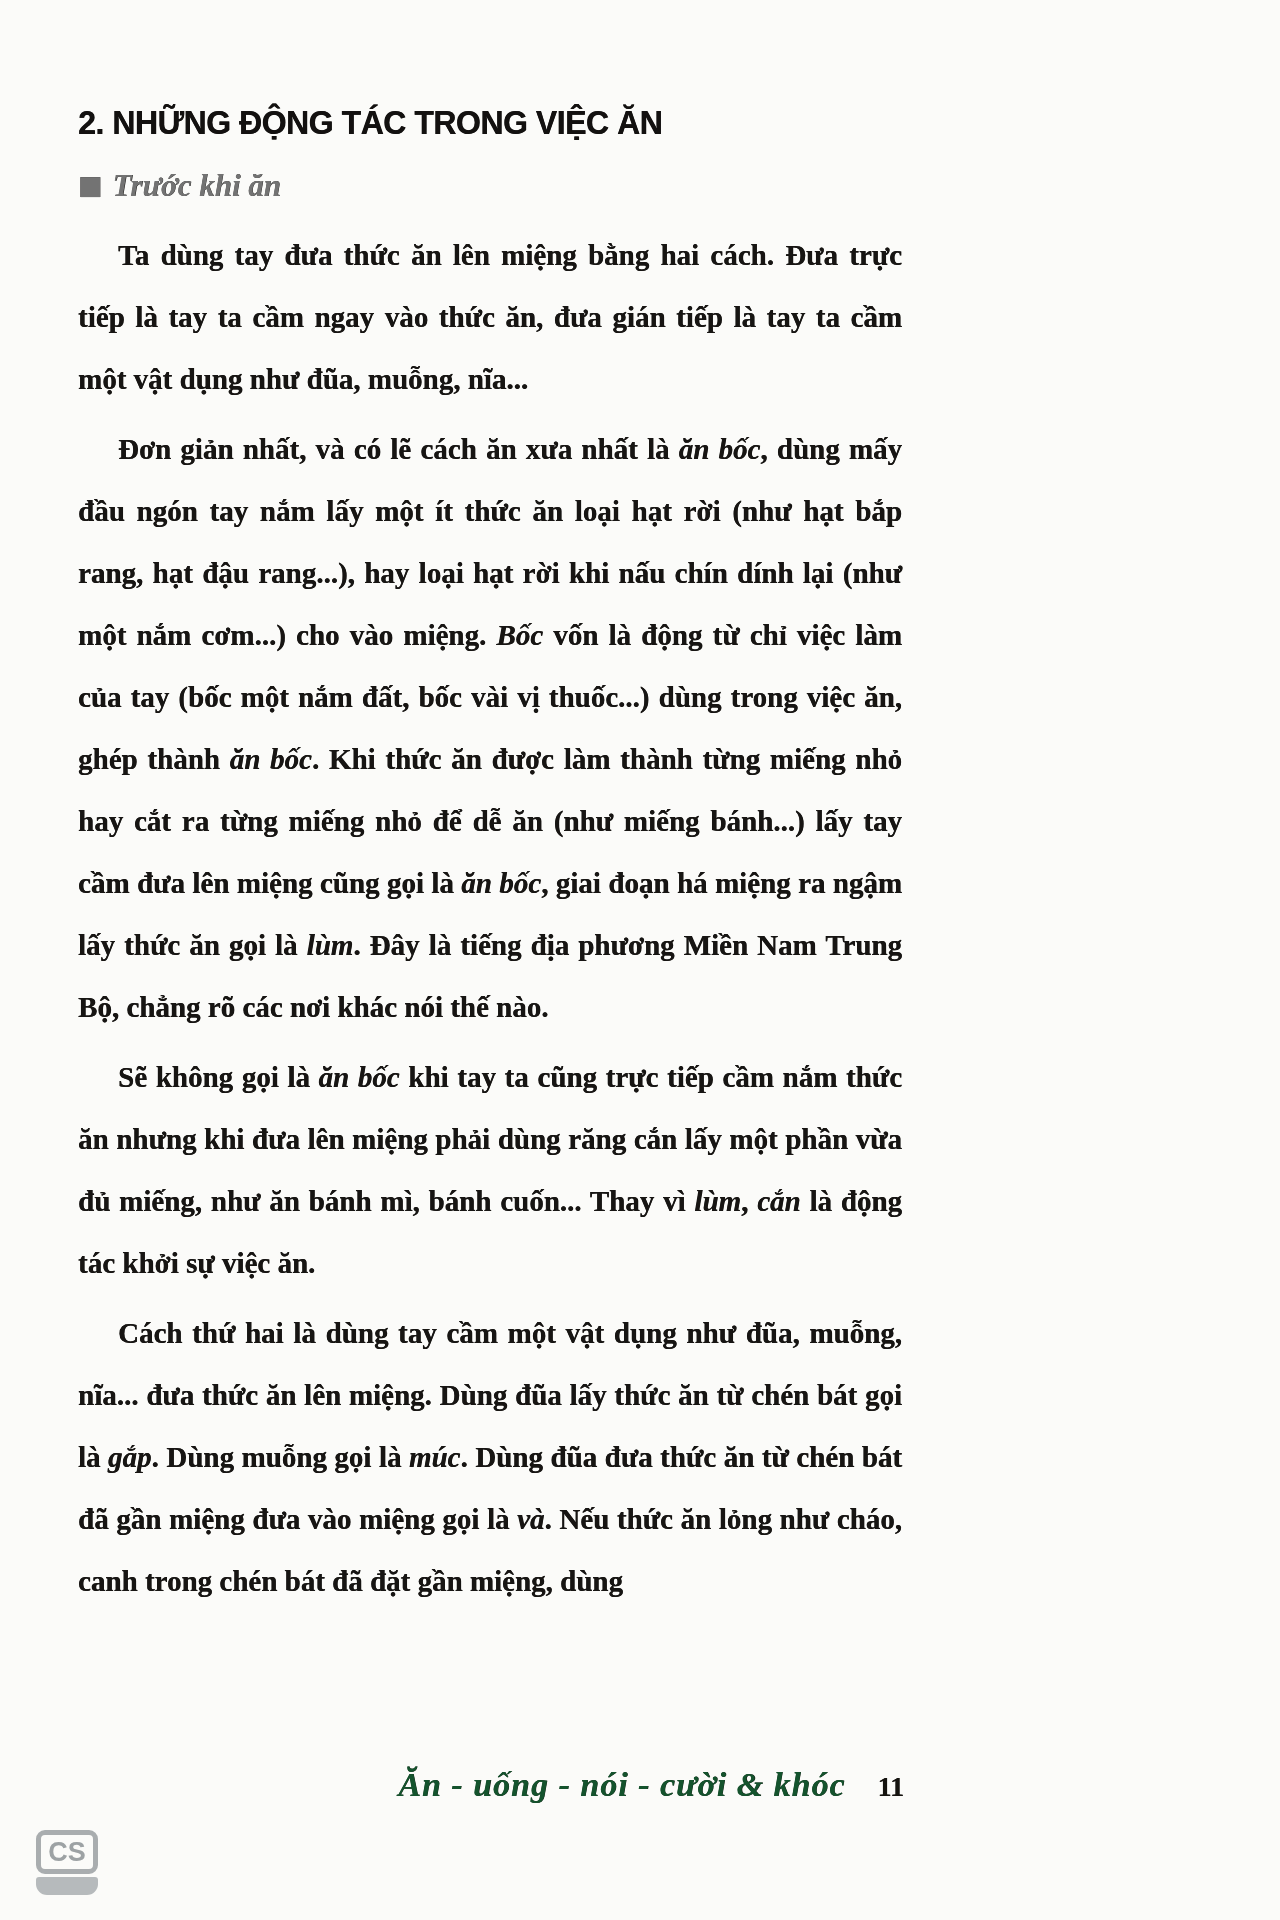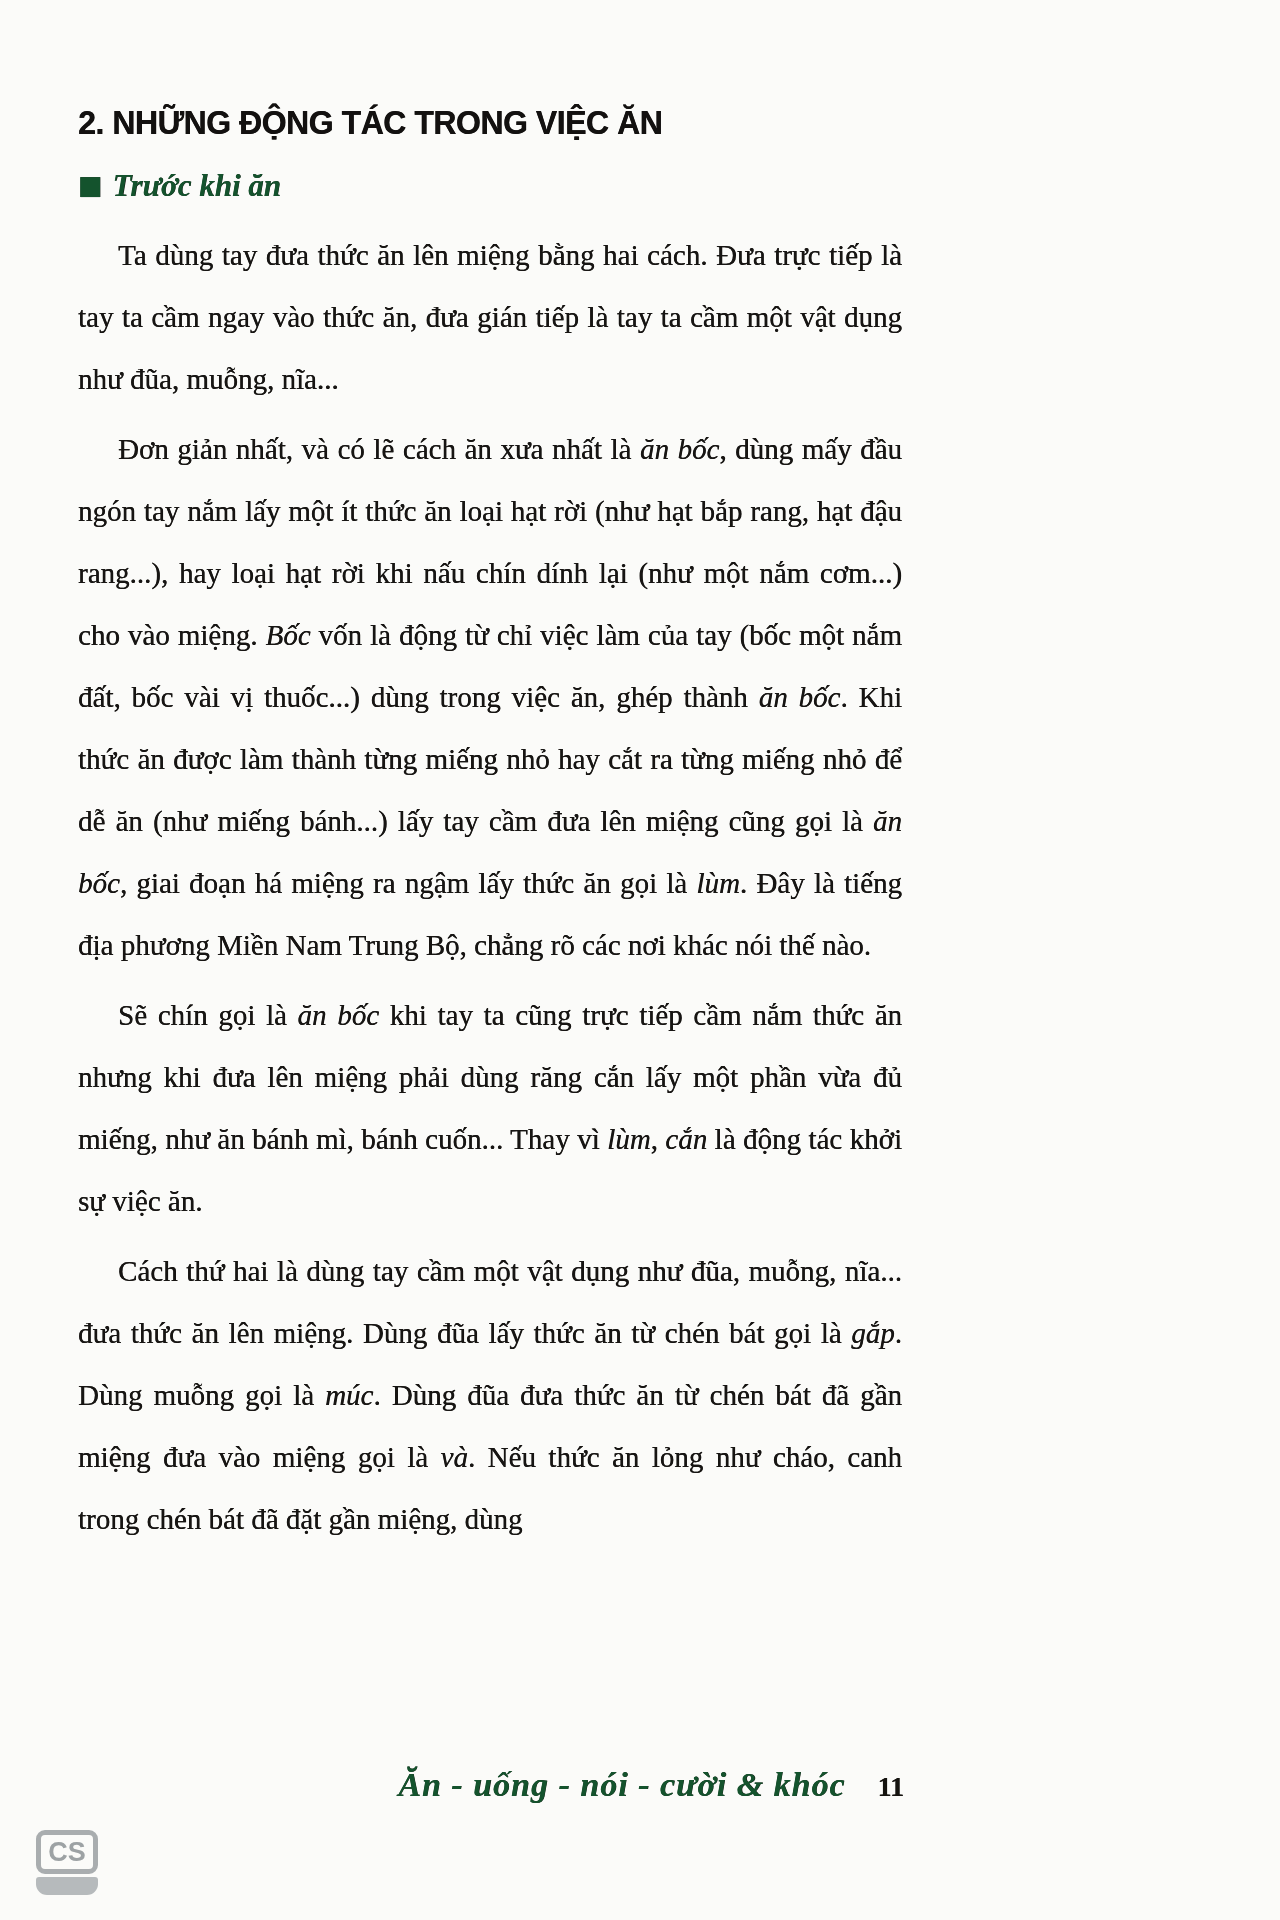--- a/index.html
+++ b/index.html
@@ -18,38 +18,39 @@
     font-family:"Liberation Sans", "DejaVu Sans", sans-serif;
     font-weight:700; font-size:33px; color:#131110;
     transform:scaleX(0.97); transform-origin:left top;
     letter-spacing:-0.5px; white-space:nowrap;
     text-shadow:0.4px 0.4px 0 #131110;
   }
 
   .subheading {
     position:absolute; left:78px; top:168px;
     font-size:31px; font-weight:700; font-style:italic;
-    color:#14532d; white-space:nowrap;
+    color:#737373; white-space:nowrap;
     text-shadow:0.3px 0.3px 0 #141210;
   }
   .subheading .sq {
     display:inline-block; font-style:normal; font-size:26px;
     margin-right:10px; position:relative; top:-2px;
     font-family:"DejaVu Sans", sans-serif;
   }
 
   .body-col {
     position:absolute; left:78px; top:224px; width:824px;
     text-shadow:0.3px 0.3px 0 #171513;
   }
   .para {
     margin:0 0 8px 0;
     font-size:29px; line-height:62px;
     text-align:justify; text-indent:40px;
     color:#171513;
+    font-weight:bold;
   }
   .para .it { font-style:italic; }
 
   .footer {
     position:absolute; left:78px; top:1766px; width:826px;
     text-align:right; white-space:nowrap;
   }
   .footer .running-title {
     font-size:34px; font-weight:700; font-style:italic; color:#14532d;
     text-shadow:0.3px 0.3px 0 #15130f;
@@ -89,21 +90,21 @@
 
   <div class="heading">2. NHỮNG ĐỘNG TÁC TRONG VIỆC ĂN</div>
 
   <div class="subheading">
     <span class="sq">■</span><span>Trước khi ăn</span>
   </div>
 
   <div class="body-col">
       <p class="para"><span>Ta dùng tay đưa thức ăn lên miệng bằng hai cách. Đưa trực tiếp là tay ta cầm ngay vào thức ăn, đưa gián tiếp là tay ta cầm một vật dụng như đũa, muỗng, nĩa...</span></p>
       <p class="para"><span>Đơn giản nhất, và có lẽ cách ăn xưa nhất là </span><span class="it">ăn bốc</span><span>, dùng mấy đầu ngón tay nắm lấy một ít thức ăn loại hạt rời (như hạt bắp rang, hạt đậu rang...), hay loại hạt rời khi nấu chín dính lại (như một nắm cơm...) cho vào miệng. </span><span class="it">Bốc</span><span> vốn là động từ chỉ việc làm của tay (bốc một nắm đất, bốc vài vị thuốc...) dùng trong việc ăn, ghép thành </span><span class="it">ăn bốc</span><span>. Khi thức ăn được làm thành từng miếng nhỏ hay cắt ra từng miếng nhỏ để dễ ăn (như miếng bánh...) lấy tay cầm đưa lên miệng cũng gọi là </span><span class="it">ăn bốc</span><span>, giai đoạn há miệng ra ngậm lấy thức ăn gọi là </span><span class="it">lùm</span><span>. Đây là tiếng địa phương Miền Nam Trung Bộ, chẳng rõ các nơi khác nói thế nào.</span></p>
-      <p class="para"><span>Sẽ chín gọi là </span><span class="it">ăn bốc</span><span> khi tay ta cũng trực tiếp cầm nắm thức ăn nhưng khi đưa lên miệng phải dùng răng cắn lấy một phần vừa đủ miếng, như ăn bánh mì, bánh cuốn... Thay vì </span><span class="it">lùm</span><span>, </span><span class="it">cắn</span><span> là động tác khởi sự việc ăn.</span></p>
+      <p class="para"><span>Sẽ không gọi là </span><span class="it">ăn bốc</span><span> khi tay ta cũng trực tiếp cầm nắm thức ăn nhưng khi đưa lên miệng phải dùng răng cắn lấy một phần vừa đủ miếng, như ăn bánh mì, bánh cuốn... Thay vì </span><span class="it">lùm</span><span>, </span><span class="it">cắn</span><span> là động tác khởi sự việc ăn.</span></p>
       <p class="para"><span>Cách thứ hai là dùng tay cầm một vật dụng như đũa, muỗng, nĩa... đưa thức ăn lên miệng. Dùng đũa lấy thức ăn từ chén bát gọi là </span><span class="it">gắp</span><span>. Dùng muỗng gọi là </span><span class="it">múc</span><span>. Dùng đũa đưa thức ăn từ chén bát đã gần miệng đưa vào miệng gọi là </span><span class="it">và</span><span>. Nếu thức ăn lỏng như cháo, canh trong chén bát đã đặt gần miệng, dùng</span></p>
     </div>
 
   <div class="footer">
     <span class="running-title">Ăn - uống - nói - cười &amp; khóc</span><span class="page-num">11</span>
   </div>
 
   <div class="watermark">
     <div class="cs-logo">
       <div class="cs-box">CS</div>

